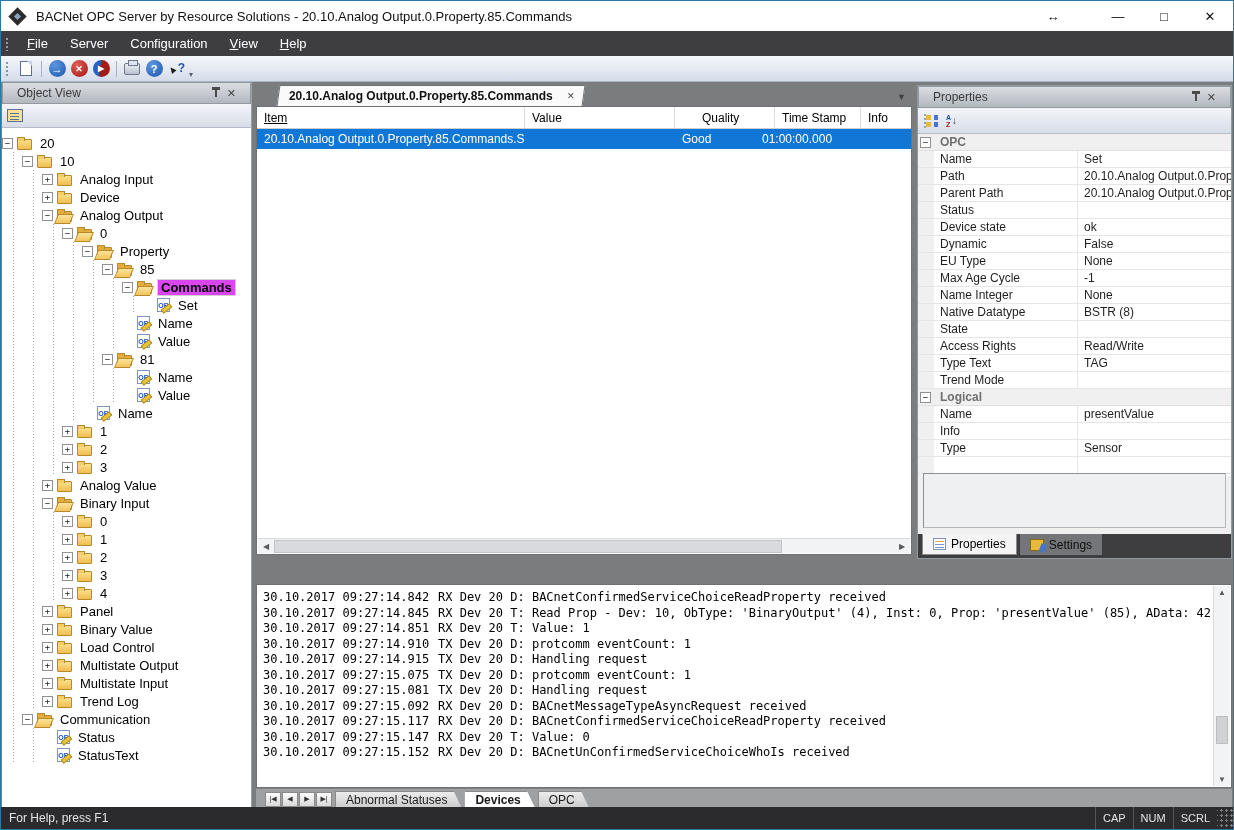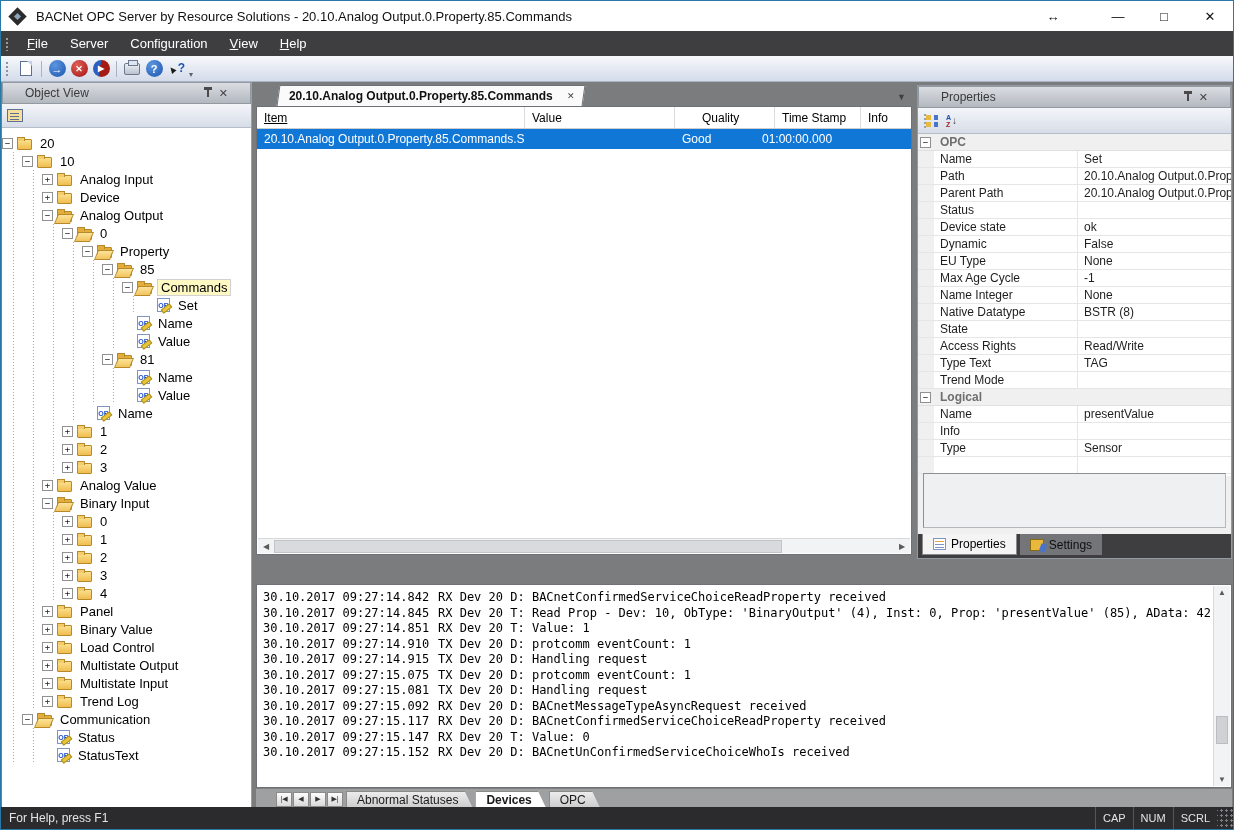--- a/index.html
+++ b/index.html
@@ -39,21 +39,21 @@
   .ico-printer::before { content:""; position:absolute; left:3px; top:-4px; width:8px; height:4px; background:#dfe5ee; border:1px solid #6e7890; }
   .c-help { background:radial-gradient(circle at 35% 30%, #5b96e0, #1d55ad); font-size:11px; }
   .c-help::before { content:"?"; }
   .ico-ctxhelp { position:relative; width:18px; height:16px; }
   .ico-ctxhelp::before { content:"\25B2"; position:absolute; left:0; top:3px; color:#1a1a1a; font-size:10px; transform:rotate(-40deg); }
   .ico-ctxhelp::after { content:"?"; position:absolute; right:0; top:0; color:#1d55ad; font-weight:bold; font-size:12px; }
   .tool-overflow { margin-left:2px; color:#5a6374; font-size:8px; align-self:flex-end; padding-bottom:2px; }
 
   
   .panel { position:absolute; }
-  .panel-hdr { height:22px; background:linear-gradient(#dadde2,#b3b8bf); border:1px solid #9299a1; display:flex; align-items:center; padding:0 22px; font-size:12px; color:#3a3a3a; }
+  .panel-hdr { height:22px; background:linear-gradient(#dadde2,#b3b8bf); border:1px solid #9299a1; display:flex; align-items:center; padding:0 14px; font-size:12px; color:#3a3a3a; }
   .panel-hdr .flex { flex:1; }
   .hdr-ico { margin-left:8px; color:#444; font-size:11px; display:flex; align-items:center; }
   .pin { width:2px; height:7px; background:#4a4a4a; position:relative; margin-right:2px; }
   .pin::before { content:""; position:absolute; top:-3px; left:-3px; width:8px; height:3px; background:#4a4a4a; }
   .xclose::before { content:"\2715"; }
 
   
   #objectview { left:1px; top:81px; width:250px; height:726px; background:#fff; border-right:1px solid #9aa0a6; }
   .mini-toolbar { height:24px; background:linear-gradient(#f3f5f9,#d7dde8); border-bottom:1px solid #b6bdc9; display:flex; align-items:center; padding-left:5px; }
   .ico-objlist { width:16px; height:13px; border:1px solid #5c7093; background:#f7df9a; position:relative; }
@@ -66,21 +66,21 @@
   .t-ico { flex:none; margin-right:5px; }
   .ico-folder { width:15px; height:11px; background:linear-gradient(#fbe08e,#f0bd4f); border:1px solid #b8892b; border-radius:1px; position:relative; margin-top:2px; }
   .ico-folder::before { content:""; position:absolute; top:-3px; left:-1px; width:6px; height:3px; background:#f3cd6a; border:1px solid #b8892b; border-bottom:none; }
   .ico-folder-open { width:15px; height:11px; background:#e3ad3c; border:1px solid #b8892b; border-radius:1px; position:relative; margin-top:2px; }
   .ico-folder-open::before { content:""; position:absolute; top:-3px; left:-1px; width:6px; height:3px; background:#e3ad3c; border:1px solid #b8892b; border-bottom:none; }
   .ico-folder-open::after { content:""; position:absolute; left:-2px; top:2px; width:14px; height:8px; background:linear-gradient(#fce49a,#f2c45e); border:1px solid #b8892b; transform:skewX(-22deg); }
   .ico-tag { width:13px; height:14px; background:#fff; border:1px solid #7d95c0; position:relative; display:flex; align-items:center; justify-content:center; font:bold 7px "Liberation Sans",sans-serif; color:#1d4fd0; }
   .ico-tag::before { content:"OB"; }
   .ico-tag::after { content:""; position:absolute; right:-3px; bottom:0; width:9px; height:3px; background:#e8c53a; border:1px solid #a88b1e; transform:rotate(-38deg); }
   .tlabel { padding:0 3px; }
-  .tlabel.selected { background:#fef9c3; border:1px solid #d2d2d2; }
+  .tlabel.selected { background:#d946ef; border:1px solid #d2d2d2;font-weight:bold; }
 
   
   #docpanel { left:255px; top:84px; width:656px; height:470px; }
   .tabbar { height:21px; display:flex; align-items:flex-end; }
   .doc-tab { margin-left:22px; background:#fafafa; border:1px solid #6e7276; border-bottom:none; padding:3px 9px 3px 10px; font-size:12px; font-weight:bold; color:#111; display:flex; align-items:center; transform:skewX(-8deg); }
   .doc-tab > span { transform:skewX(8deg); display:inline-block; }
   .doc-tab .tab-x { margin-left:14px; font-size:9px; color:#444; font-weight:normal; }
   .tab-dd { margin-left:auto; color:#3f3f3f; font-size:9px; padding:0 6px 4px 0; }
   .doc-body { position:absolute; left:0; top:21px; right:0; bottom:0; background:#fff; border:1px solid #6e7276; }
   .grid-hdr { display:flex; height:22px; border-bottom:1px solid #cdcdcd; font-size:12px; color:#000; }
@@ -120,21 +120,21 @@
   .ico-propspage::after { content:""; position:absolute; left:1px; top:2px; width:9px; height:1px; background:#e8a33a; box-shadow:0 3px 0 #7d95c0, 0 6px 0 #7d95c0; }
   .ico-settings { width:14px; height:12px; background:#e8b93c; border:1px solid #8a6a10; position:relative; }
   .ico-settings::after { content:""; position:absolute; right:-3px; bottom:-2px; width:6px; height:8px; background:#4a74c8; transform:rotate(20deg); }
 
   
   #outputpanel { left:255px; top:563px; width:976px; height:245px; }
   #outputpanel .panel-hdr { background:linear-gradient(#b0b4b1,#9da19e); border-color:#8b8f8c; height:20px; }
   .out-body { position:absolute; left:0; top:20px; right:0; bottom:21px; background:#fff; border:1px solid #6e7276; overflow:hidden; }
   .out-log { position:absolute; left:6px; top:5px; right:20px; bottom:0; font:12px/15.5px "DejaVu Sans Mono",monospace; color:#000; white-space:nowrap; }
   .log-ts { display:inline-block; width:175px; }
-  .out-tabs { position:absolute; left:0; right:0; bottom:0; height:21px; background:#9EA0A2; border-top:1px solid #7e8082; display:flex; align-items:center; padding-left:20px; }
+  .out-tabs { position:absolute; left:0; right:0; bottom:0; height:21px; background:#9EA0A2; border-top:1px solid #7e8082; display:flex; align-items:center; padding-left:9px; }
   .nav-btn { width:16px; height:15px; background:linear-gradient(#fdfdfd,#d9d9d9); border:1px solid #8a8a8a; font-size:7px; color:#333; display:flex; align-items:center; justify-content:center; margin-right:1px; }
   .otab { height:19px; margin-top:2px; display:flex; align-items:center; font-size:12px; padding:0 14px 0 10px; color:#1a1a1a; clip-path:polygon(0 0, calc(100% - 9px) 0, 100% 100%, 0 100%); }
   .otab.inactive { background:linear-gradient(#ececec,#c9c9c9); border:1px solid #8a8a8a; margin-left:2px; }
   .otab.active { background:#fff; font-weight:bold; border:1px solid #8a8a8a; margin-left:2px; }
 
   
   .statusbar { position:absolute; left:0; bottom:0; width:100%; height:22px; background:#2B2B2E; display:flex; align-items:center; color:#e4e4e4; font-size:12px; }
   .sb-help { padding-left:8px; flex:1; }
   .sb-cell { height:100%; display:flex; align-items:center; padding:0 7px; border-left:1px solid #55565a; font-size:11px; }
   .sb-grip { width:16px; height:100%; background-image:radial-gradient(#7d7e82 1.1px, transparent 1.3px); background-size:5px 5px; background-position:2px 6px; }

